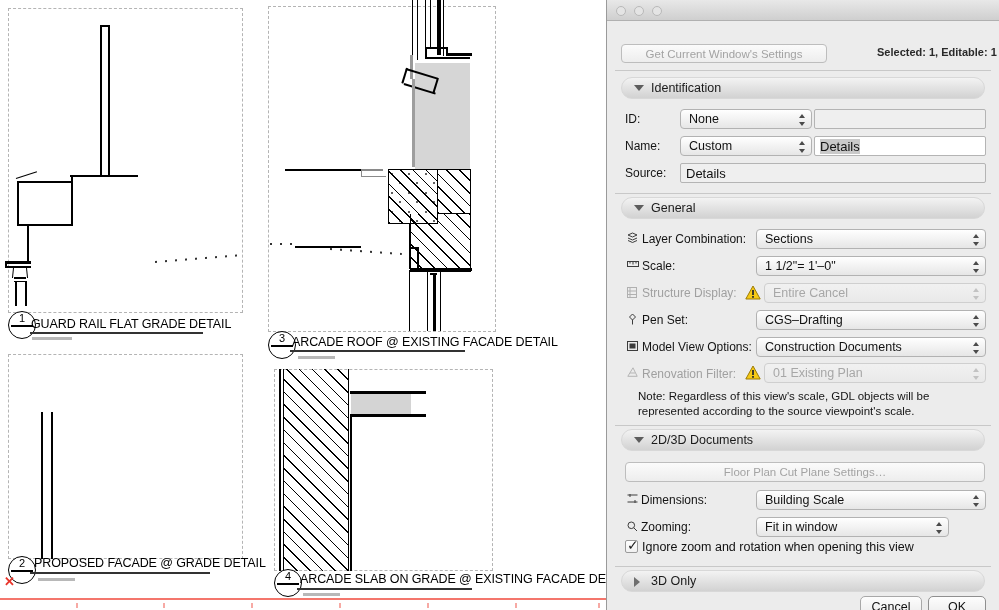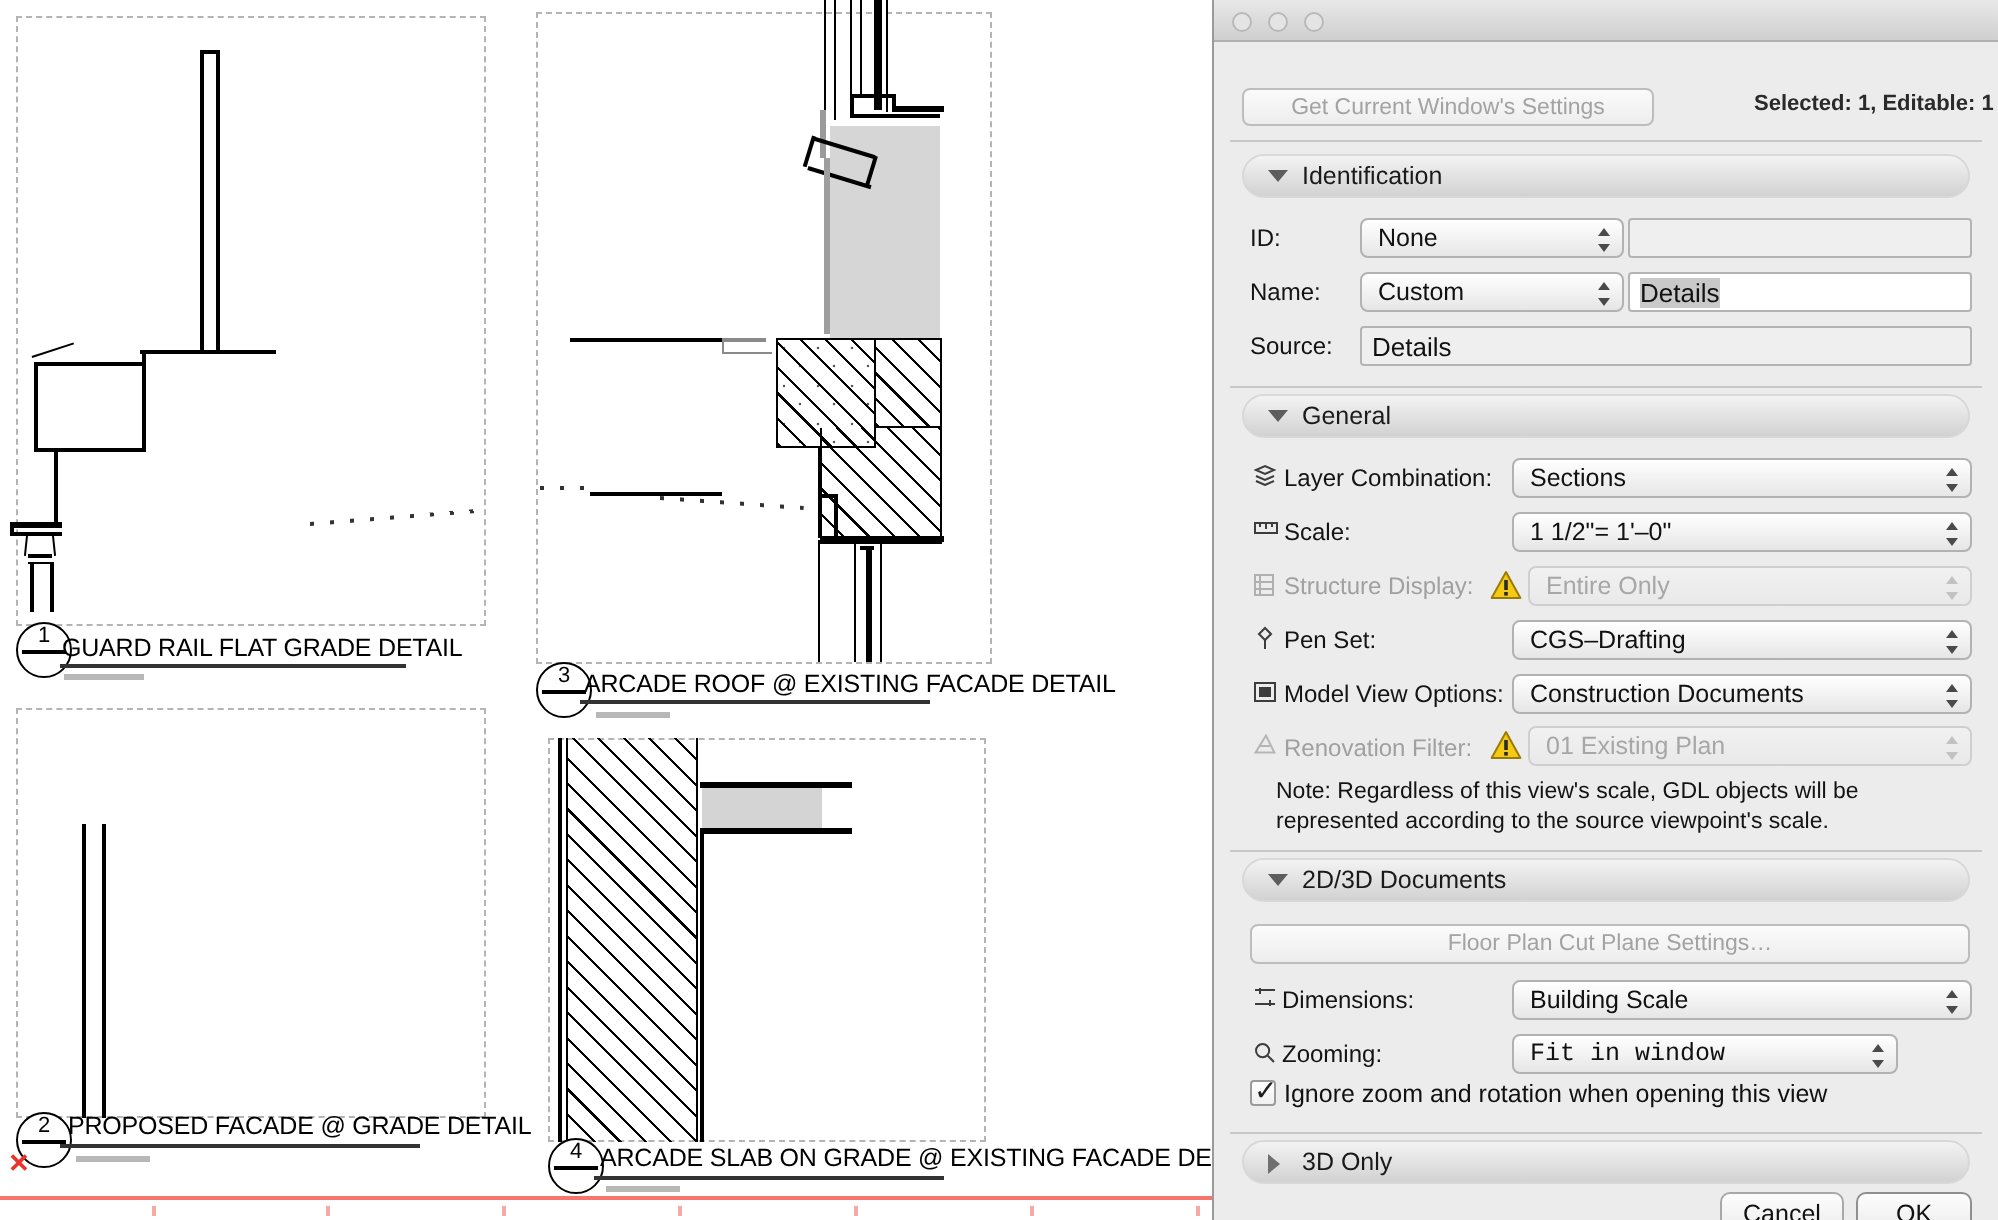--- a/index.html
+++ b/index.html
@@ -467,21 +467,21 @@
       </div>
       <div class="fld-label dim" style="left:35px; top:265px;">Structure Display:</div>
       <div class="warn" style="left:138px; top:264px;">
         <svg width="16" height="15" viewBox="0 0 16 15">
             <path d="M8 1L15.2 14H0.8z" fill="#f6c915" stroke="#9b7b07" stroke-width="1" stroke-linejoin="round"></path>
             <rect x="7.1" y="5" width="1.8" height="5" fill="#2b2b2b"></rect>
             <rect x="7.1" y="11" width="1.8" height="1.8" fill="#2b2b2b"></rect>
           </svg>
       </div>
       <div class="popup dis" style="left:157px; top:262px; width:222px;">
-        <div class="val">Entire Only</div>
+        <div class="val">Entire Cancel</div>
         <div class="arrows"></div>
       </div>
 
       <div class="minicon" style="left:21px; top:292px;">
         <svg width="9" height="12" viewBox="0 0 9 12">
             <path d="M4.5 1 L7.5 4 L4.5 7 L1.5 4 Z" fill="none" stroke="#3c3c3c"></path>
             <path d="M4.5 7v4.5" stroke="#3c3c3c"></path>
           </svg>
       </div>
       <div class="fld-label" style="left:35px; top:292px;">Pen Set:</div>
@@ -543,21 +543,21 @@
         <div class="arrows"></div>
       </div>
 
       <div class="minicon" style="left:20px; top:500px;">
         <svg width="11" height="11" viewBox="0 0 11 11">
             <circle cx="4.3" cy="4.3" r="3.3" fill="none" stroke="#3c3c3c"></circle>
             <path d="M6.8 6.8L10 10" stroke="#3c3c3c"></path>
           </svg>
       </div>
       <div class="fld-label" style="left:34px; top:499px;">Zooming:</div>
-      <div class="popup" style="left:149px; top:496px; width:193px;font-family:Liberation Mono, monospace;">
+      <div class="popup" style="left:149px; top:496px; width:193px;">
         <div class="val">Fit in window</div>
         <div class="arrows"></div>
       </div>
 
       <div class="checkbox" style="left:18px; top:519px;">
         <div class="tick">✓</div>
       </div>
       <div class="chk-label" style="left:35px; top:519px;">Ignore zoom and rotation when opening this view</div>
 
       <div class="hr" style="top:545px;"></div>

